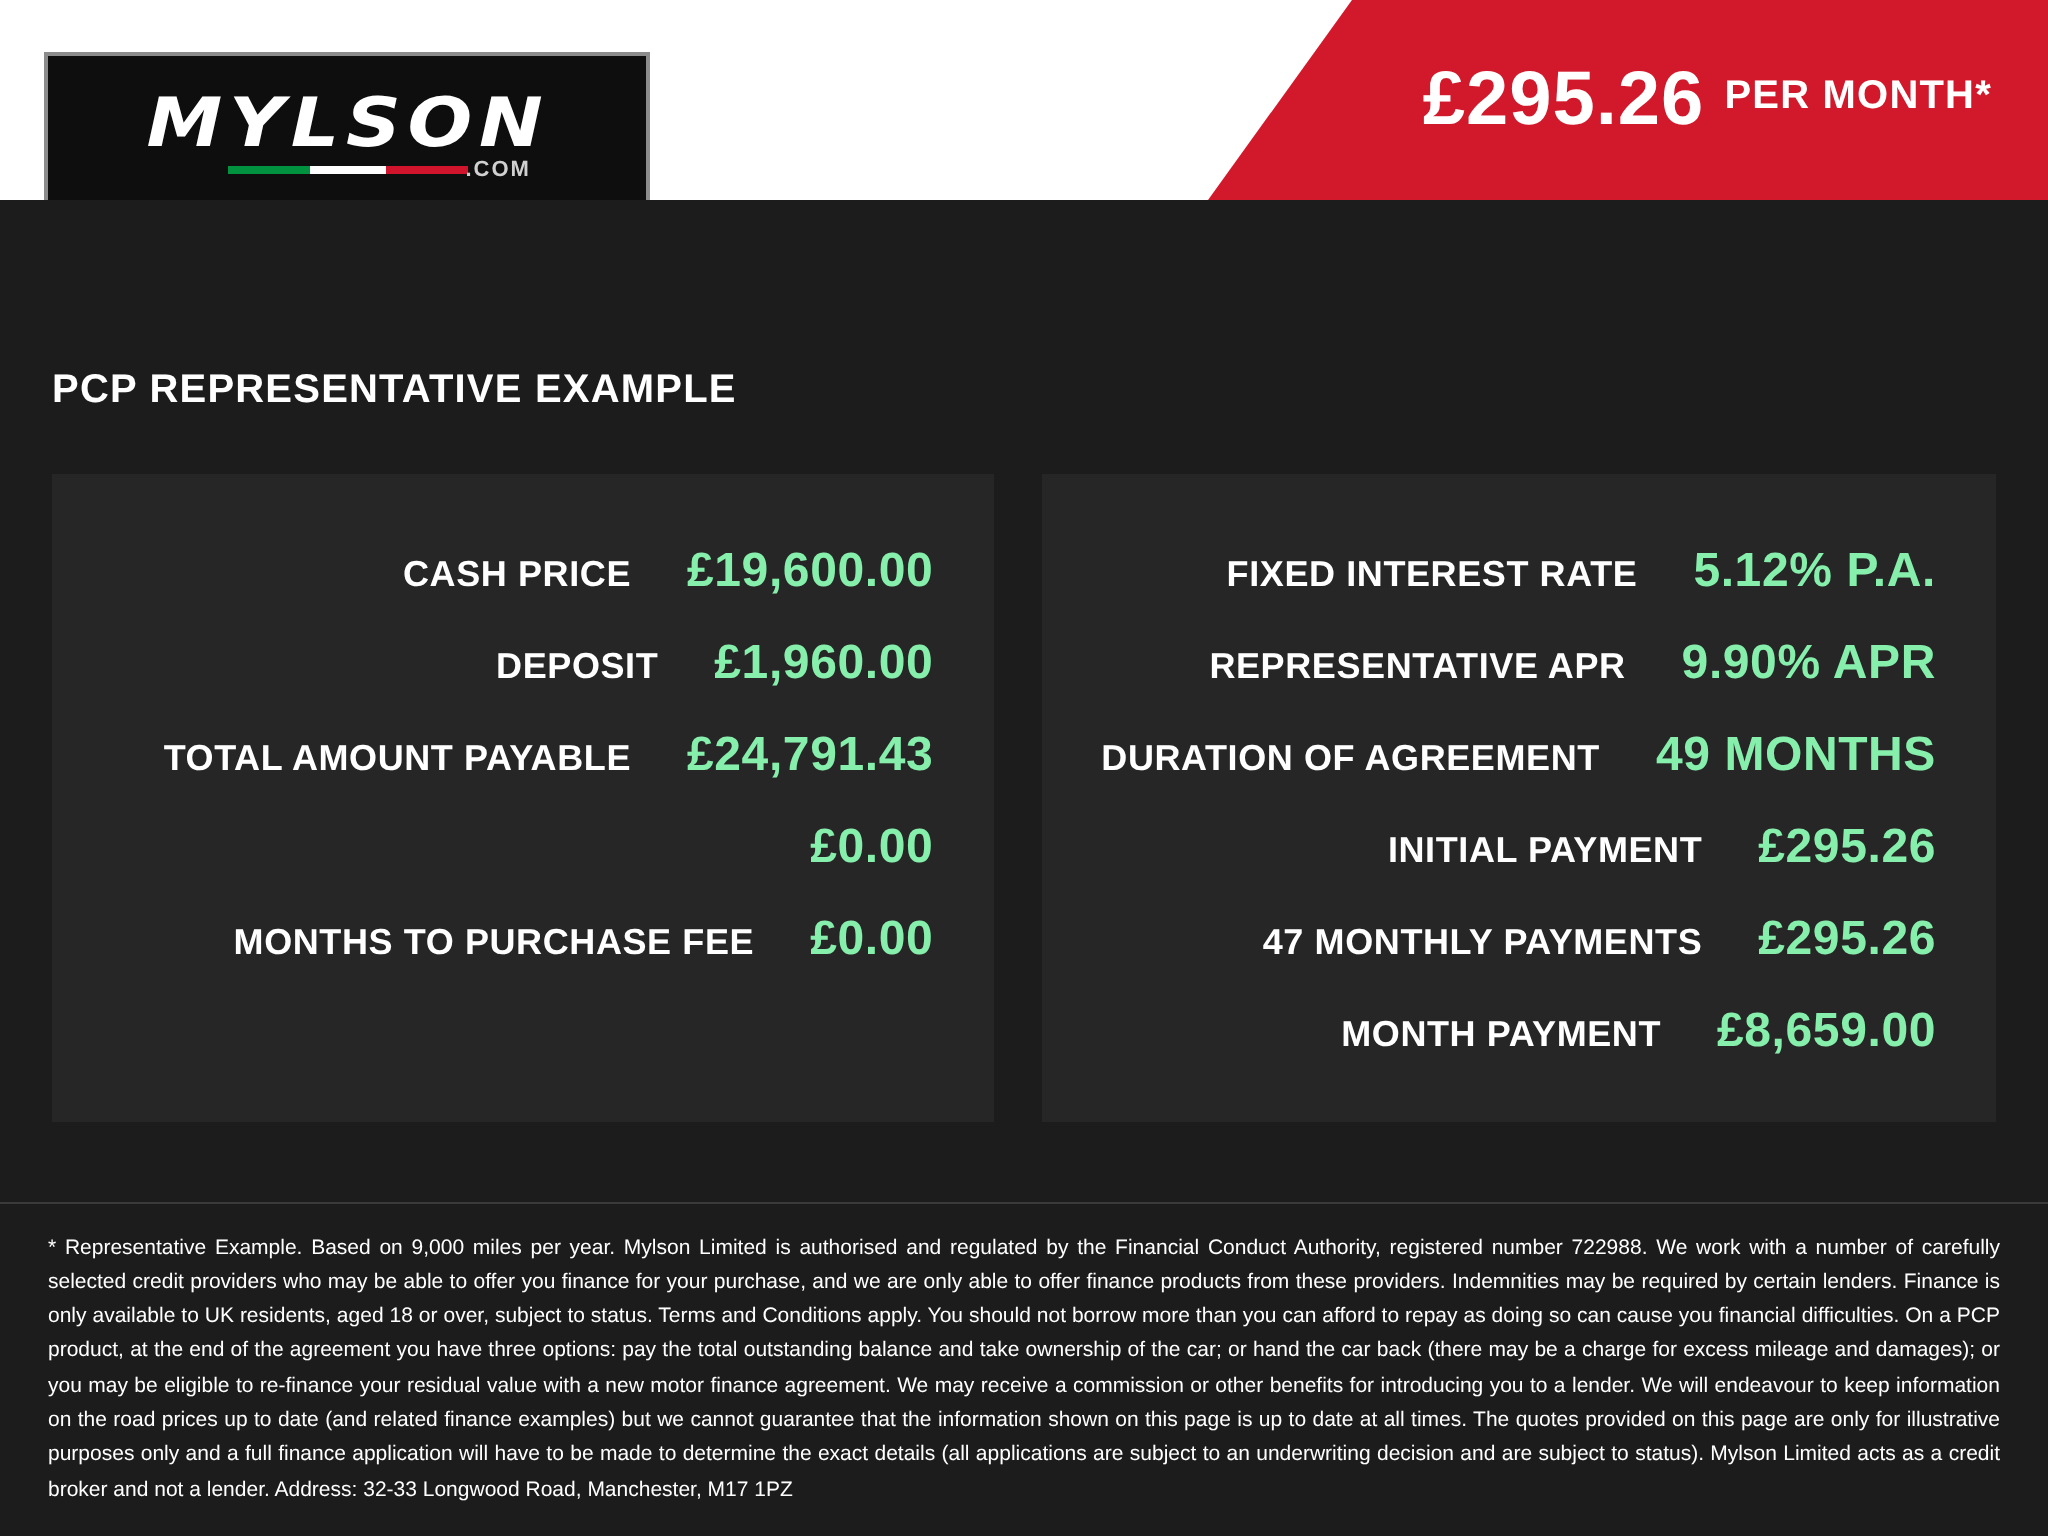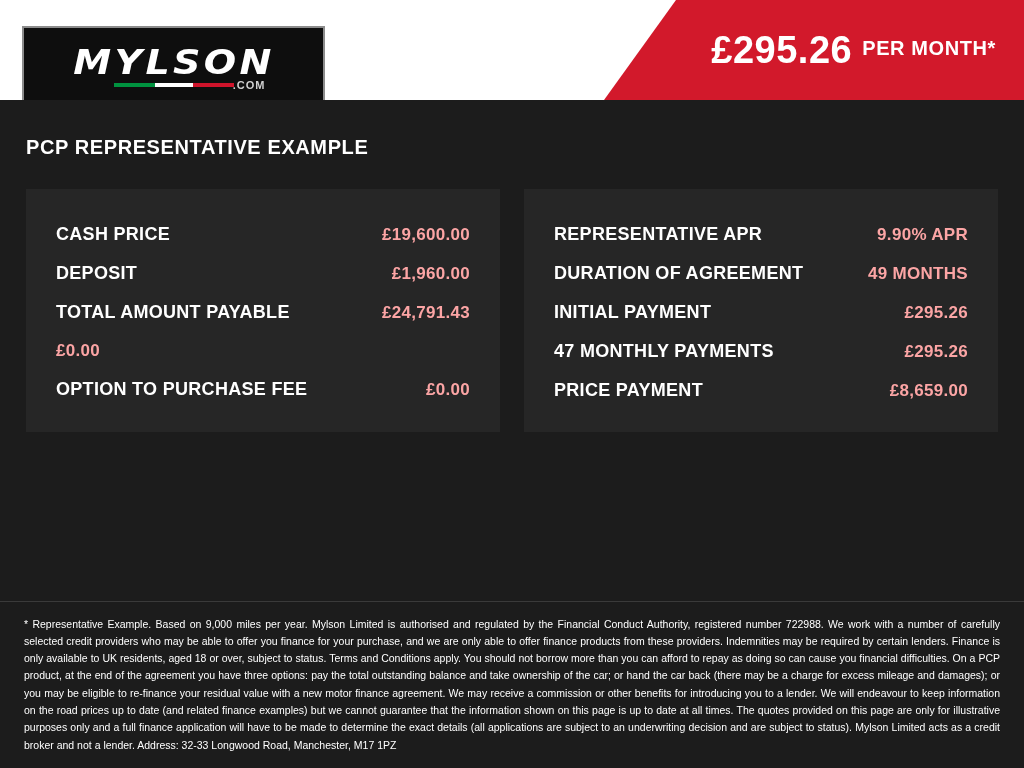--- a/index.html
+++ b/index.html
@@ -83,53 +83,55 @@
     padding-bottom: 3px;
   }
 
   
   .section-title {
     color: #ffffff;
     font-size: 20px;
     font-weight: bold;
     letter-spacing: 0.6px;
     padding: 36px 0 0 26px;
+    margin-top: 48px;
   }
 
   
   .panels {
     display: flex;
     gap: 24px;
     padding: 30px 26px 0 26px;
   }
   .panel {
     flex: 1 1 0;
     background: #262626;
     padding: 26px 22px 22px 22px;
   }
   .row {
     display: flex;
     align-items: baseline;
-    justify-content: space-between;
+    justify-content: flex-end;
     padding: 9px 8px 9px 8px;
   }
   .row-label {
     color: #ffffff;
     font-size: 18px;
     font-weight: bold;
     letter-spacing: 0.3px;
     white-space: nowrap;
   }
   .row-value {
-    color: #fca5a5;
-    font-size: 17px;
+    color: #86efac;
+    font-size: 24px;
     font-weight: bold;
     letter-spacing: 0.3px;
     white-space: nowrap;
     text-align: right;
+    margin-left: 28px;
   }
 
   
   .disclaimer-wrap {
     position: absolute;
     left: 0; right: 0;
     bottom: 0;
     padding: 14px 24px 14px 24px;
     border-top: 1px solid #3a3a3a;
   }
@@ -174,44 +176,48 @@
         <span class="row-value">£1,960.00</span>
       </div>
       <div class="row">
         <span class="row-label">TOTAL AMOUNT PAYABLE</span>
         <span class="row-value">£24,791.43</span>
       </div>
       <div class="row">
         <span class="row-value">£0.00</span>
       </div>
       <div class="row">
-        <span class="row-label">OPTION TO PURCHASE FEE</span>
+        <span class="row-label">MONTHS TO PURCHASE FEE</span>
         <span class="row-value">£0.00</span>
       </div>
     </div>
 
     <div class="panel">
+      <div class="row">
+        <span class="row-label">FIXED INTEREST RATE</span>
+        <span class="row-value">5.12% P.A.</span>
+      </div>
       <div class="row">
         <span class="row-label">REPRESENTATIVE APR</span>
         <span class="row-value">9.90% APR</span>
       </div>
       <div class="row">
         <span class="row-label">DURATION OF AGREEMENT</span>
         <span class="row-value">49 MONTHS</span>
       </div>
       <div class="row">
         <span class="row-label">INITIAL PAYMENT</span>
         <span class="row-value">£295.26</span>
       </div>
       <div class="row">
         <span class="row-label">47 MONTHLY PAYMENTS</span>
         <span class="row-value">£295.26</span>
       </div>
       <div class="row">
-        <span class="row-label">PRICE PAYMENT</span>
+        <span class="row-label">MONTH PAYMENT</span>
         <span class="row-value">£8,659.00</span>
       </div>
     </div>
 
   </div>
 
   <div class="disclaimer-wrap">
     <p class="disclaimer">* Representative Example. Based on 9,000 miles per year. Mylson Limited is authorised and regulated by the Financial Conduct Authority, registered number 722988. We work with a number of carefully selected credit providers who may be able to offer you finance for your purchase, and we are only able to offer finance products from these providers. Indemnities may be required by certain lenders. Finance is only available to UK residents, aged 18 or over, subject to status. Terms and Conditions apply. You should not borrow more than you can afford to repay as doing so can cause you financial difficulties. On a PCP product, at the end of the agreement you have three options: pay the total outstanding balance and take ownership of the car; or hand the car back (there may be a charge for excess mileage and damages); or you may be eligible to re-finance your residual value with a new motor finance agreement. We may receive a commission or other benefits for introducing you to a lender. We will endeavour to keep information on the road prices up to date (and related finance examples) but we cannot guarantee that the information shown on this page is up to date at all times. The quotes provided on this page are only for illustrative purposes only and a full finance application will have to be made to determine the exact details (all applications are subject to an underwriting decision and are subject to status). Mylson Limited acts as a credit broker and not a lender. Address: 32-33 Longwood Road, Manchester, M17 1PZ</p>
   </div>
 

